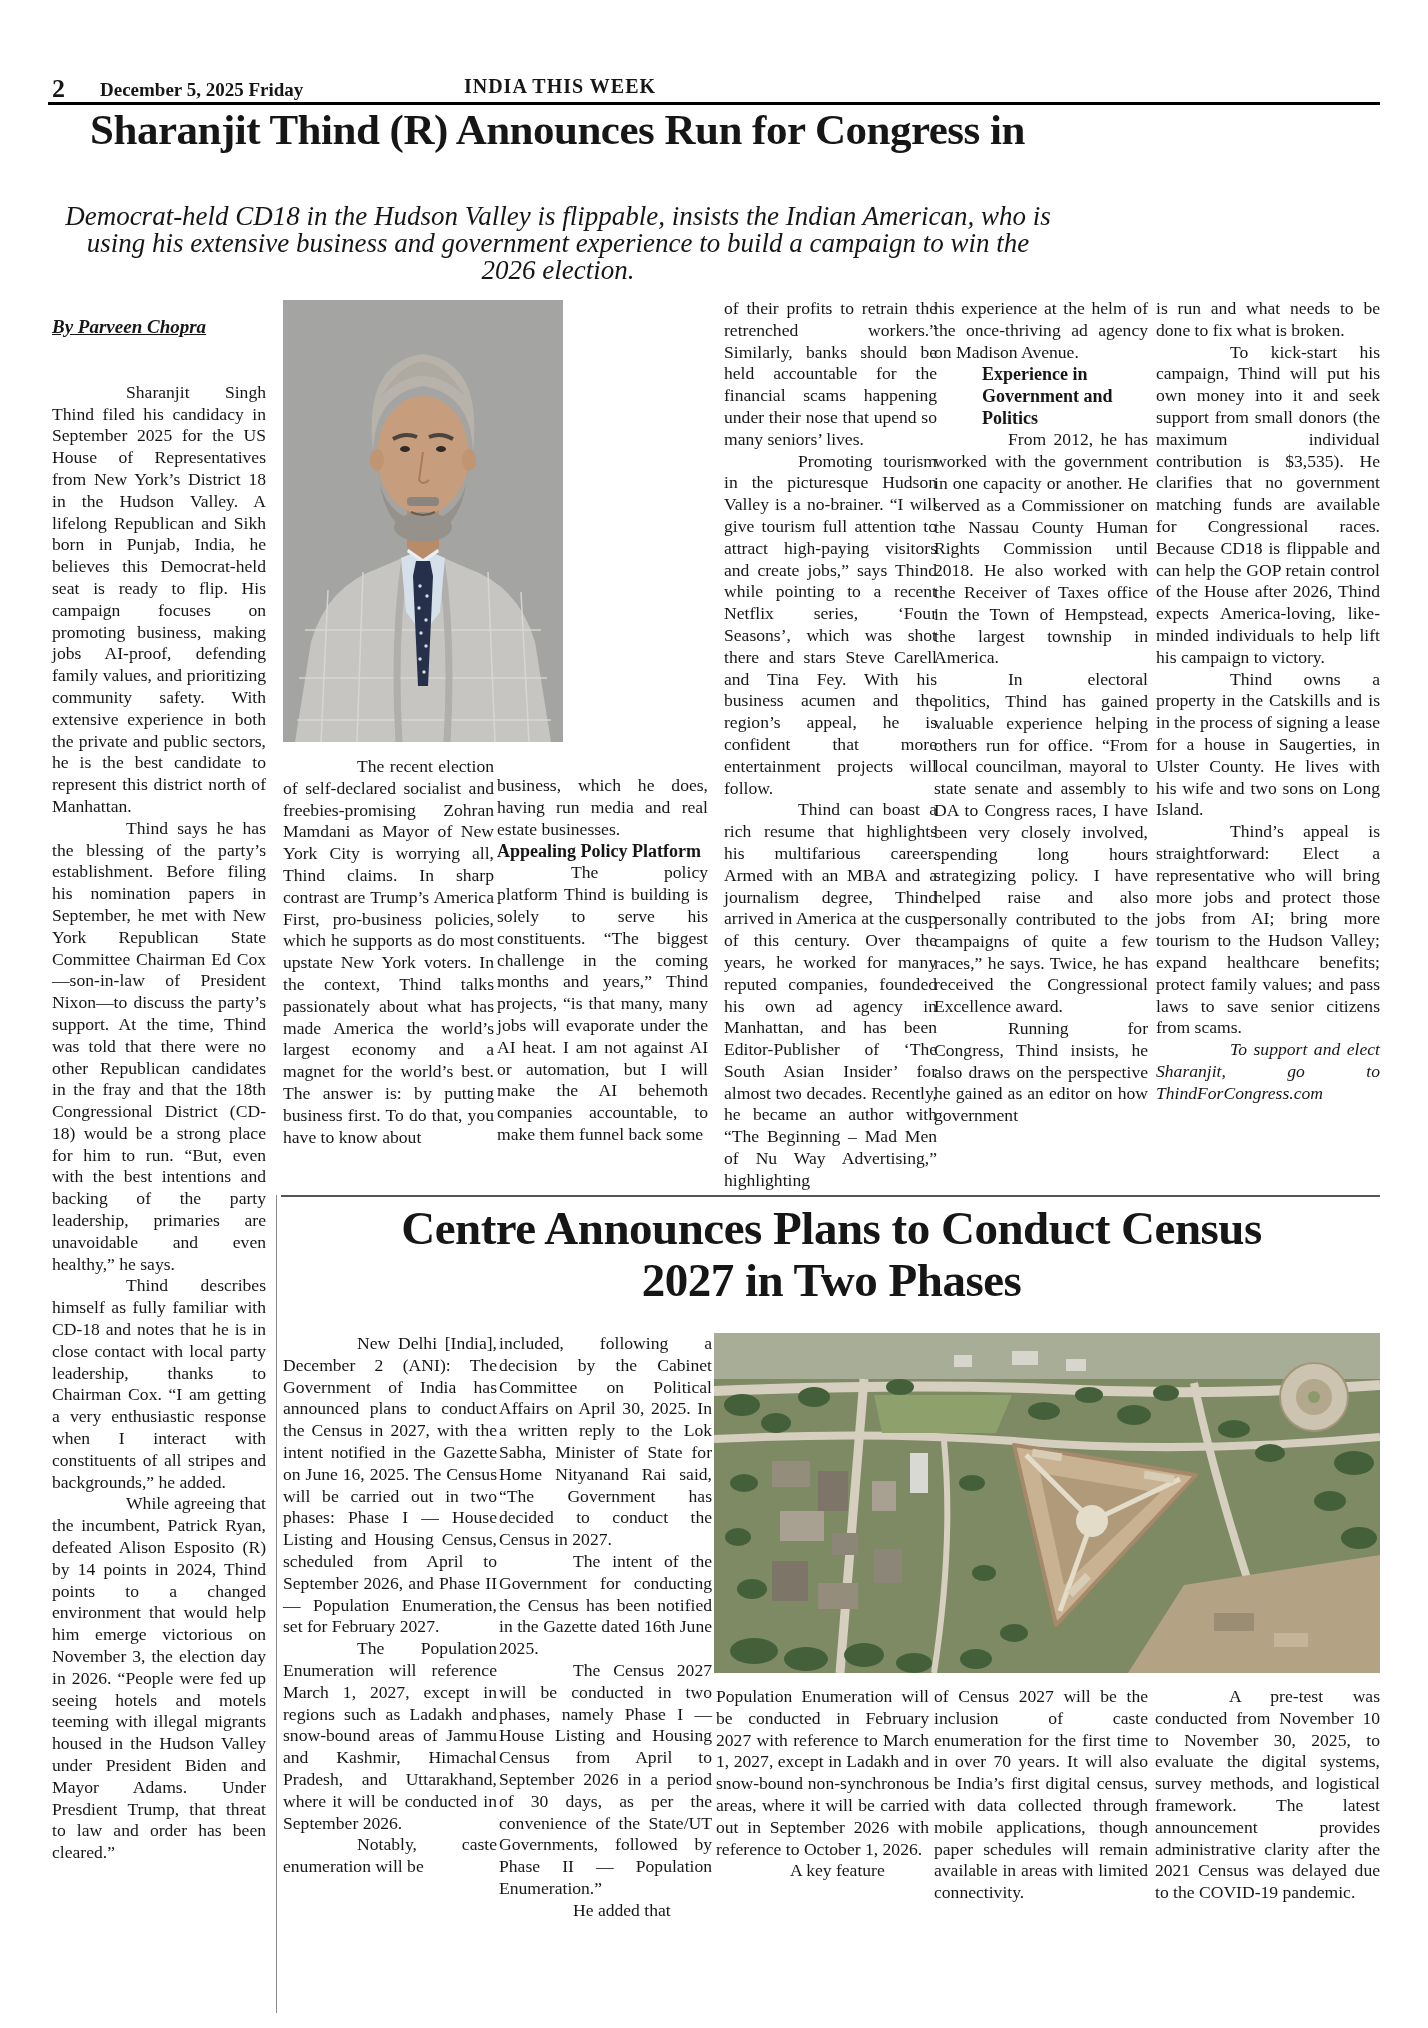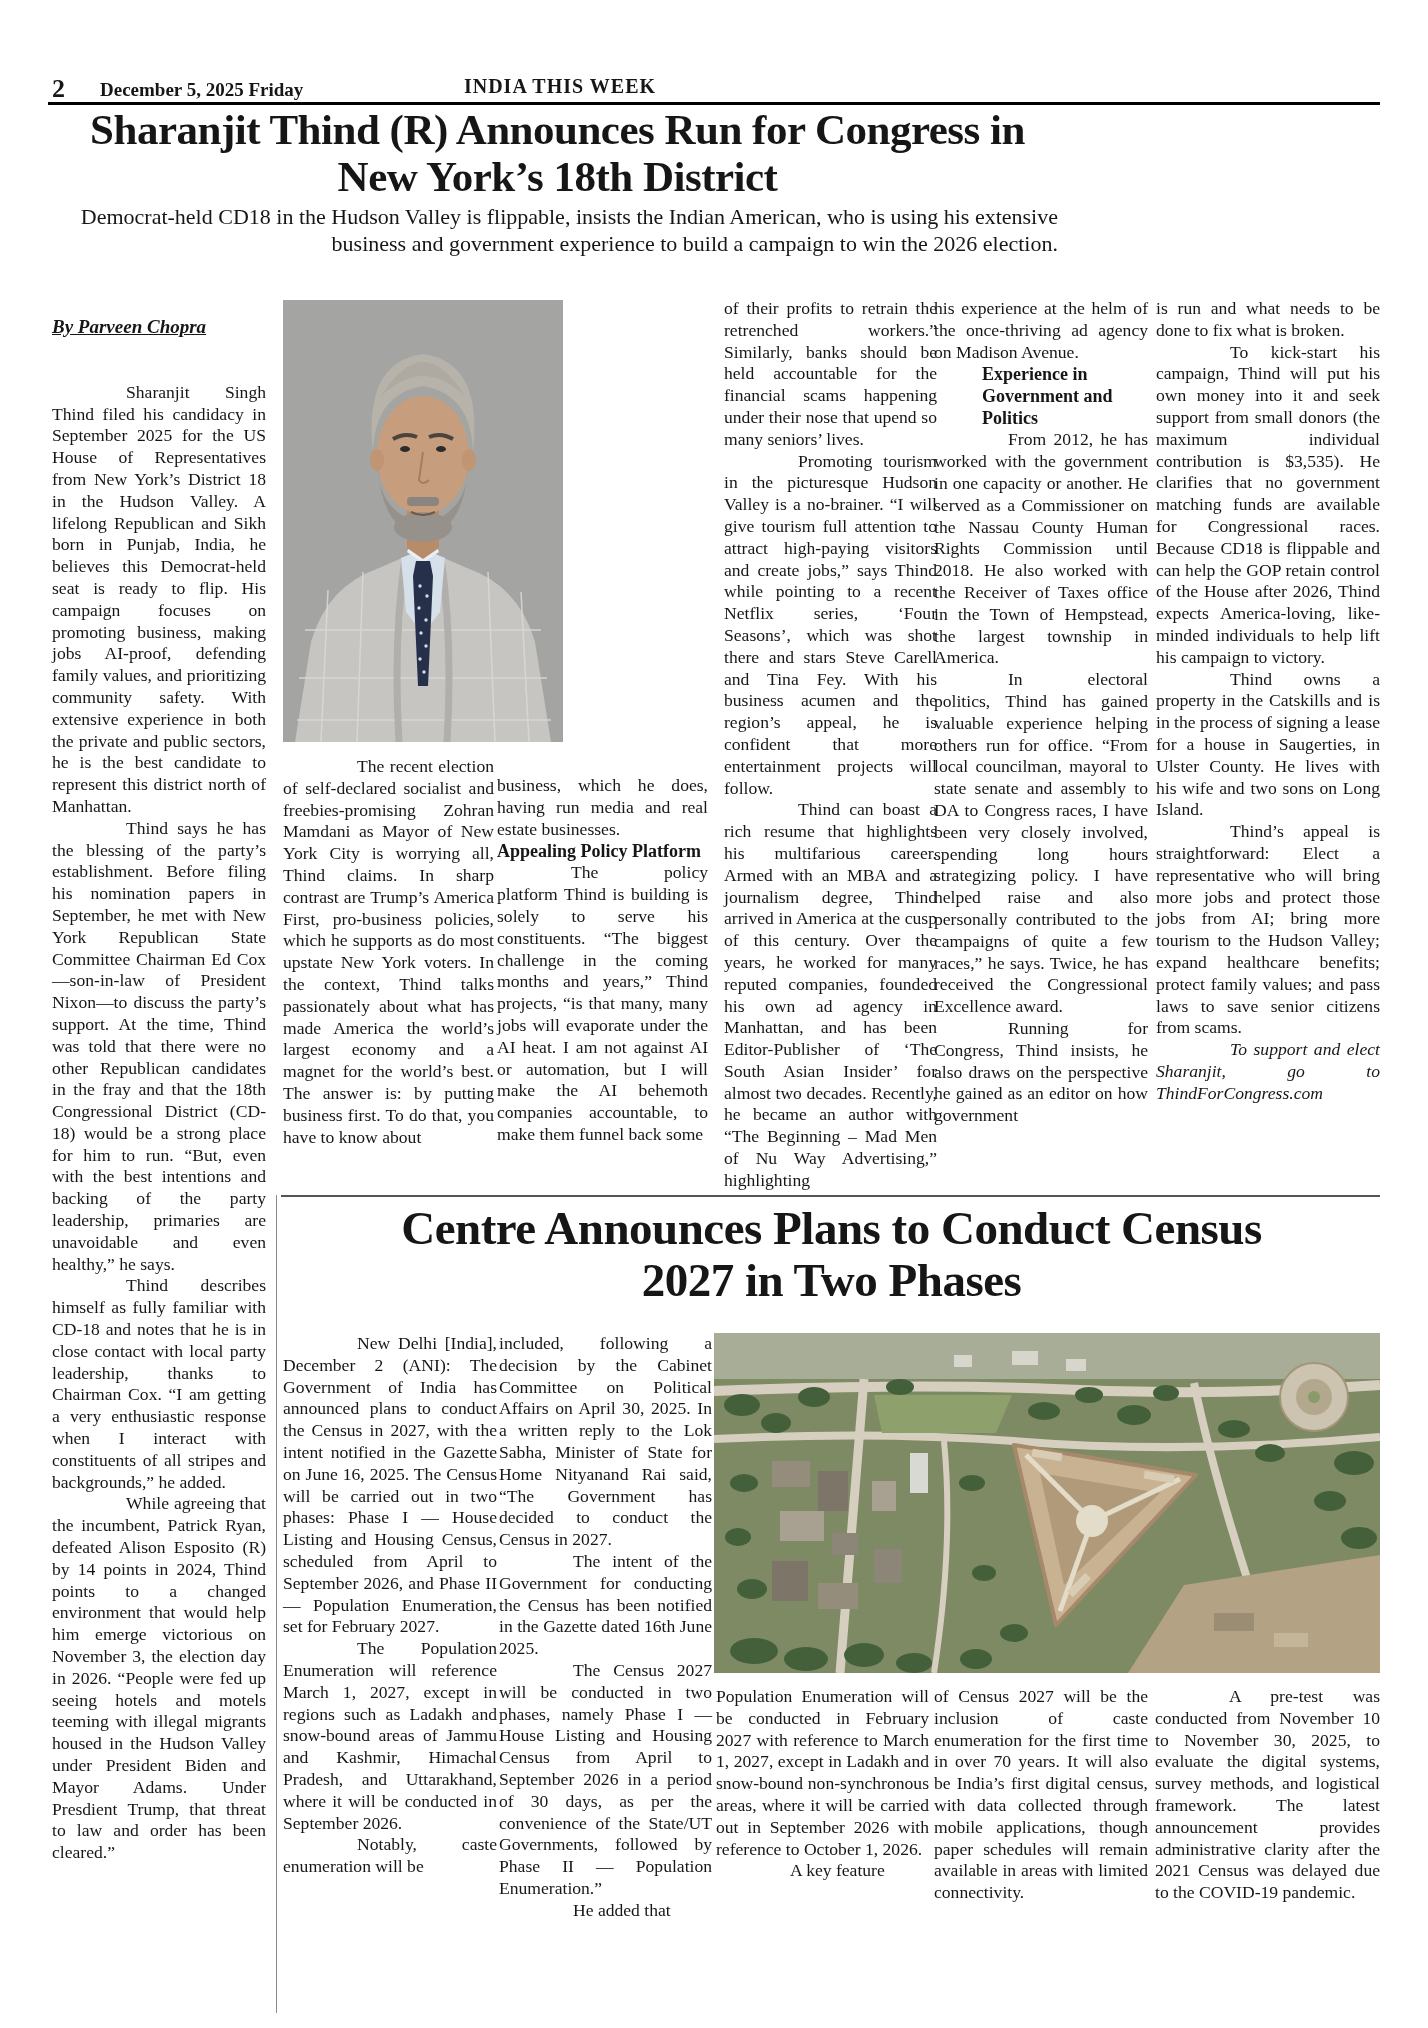--- a/index.html
+++ b/index.html
@@ -9,22 +9,22 @@
   
   .pagenum{position:absolute;left:52px;top:74px;font-size:26px;font-weight:bold;}
   .issuedate{position:absolute;left:100px;top:79px;font-size:19px;font-weight:bold;}
   .masthead{position:absolute;left:400px;top:75px;width:320px;text-align:center;
             font-size:20px;font-weight:bold;letter-spacing:1px;}
   .header-rule{position:absolute;left:48px;top:102px;width:1332px;height:3px;background:#000;}
 
   
   .a1-headline{position:absolute;left:55px;top:106px;width:1005px;text-align:center;
                font-weight:bold;font-size:43px;line-height:47px;letter-spacing:-0.5px;}
-  .a1-subhead{position:absolute;left:58px;top:203px;width:1000px;text-align:right;
-              font-size:22px;line-height:27px;}
+  .a1-subhead{position:absolute;left:58px;top:203px;width:1000px;text-align:center;
+              font-style:italic;font-size:27px;line-height:27px;}
 
   
   .col{position:absolute;text-align:justify;font-size:17.6px;line-height:21.8px;}
   .col p{margin:0;}
   .col p.in{text-indent:74px;}
   .byline{font-weight:bold;font-style:italic;font-size:19px;margin:0 0 44px 0;text-align:left;text-decoration:underline;}
   .subhd{font-weight:bold;font-size:18px;line-height:22px;margin-top:21px;text-align:justify;}
   .subhd.left{text-align:left;margin-left:48px;}
   .tagline{font-style:italic;}
 
@@ -58,21 +58,20 @@
 
 <div class="page">
 
   <div class="pagenum">2</div>
   <div class="issuedate">December 5, 2025 Friday</div>
   <div class="masthead">INDIA THIS WEEK</div>
   <div class="header-rule"></div>
 
   <div class="a1-headline">
     <div>Sharanjit Thind (R) Announces Run for Congress in</div>
-    <div>New York’s 18th District</div>
   </div>
   <div class="a1-subhead">Democrat-held CD18 in the Hudson Valley is flippable, insists the Indian American, who is using his extensive business and government experience to build a campaign to win the 2026 election.</div>
 
   <div class="photo1">
     <svg width="280" height="442" viewBox="0 0 280 442" xmlns="http://www.w3.org/2000/svg">
       <rect width="280" height="442" fill="#a2a2a0"></rect>
       <rect width="280" height="442" fill="#ababab" opacity="0.25"></rect>
 
       <path d="M12,442 L28,342 Q44,286 96,268 L126,255 L140,251 L154,255 L184,268 Q236,286 252,342 L268,442 Z" fill="#c6c5c1"></path>
       <g stroke="#d9d8d4" stroke-width="1.5" opacity="0.9">

